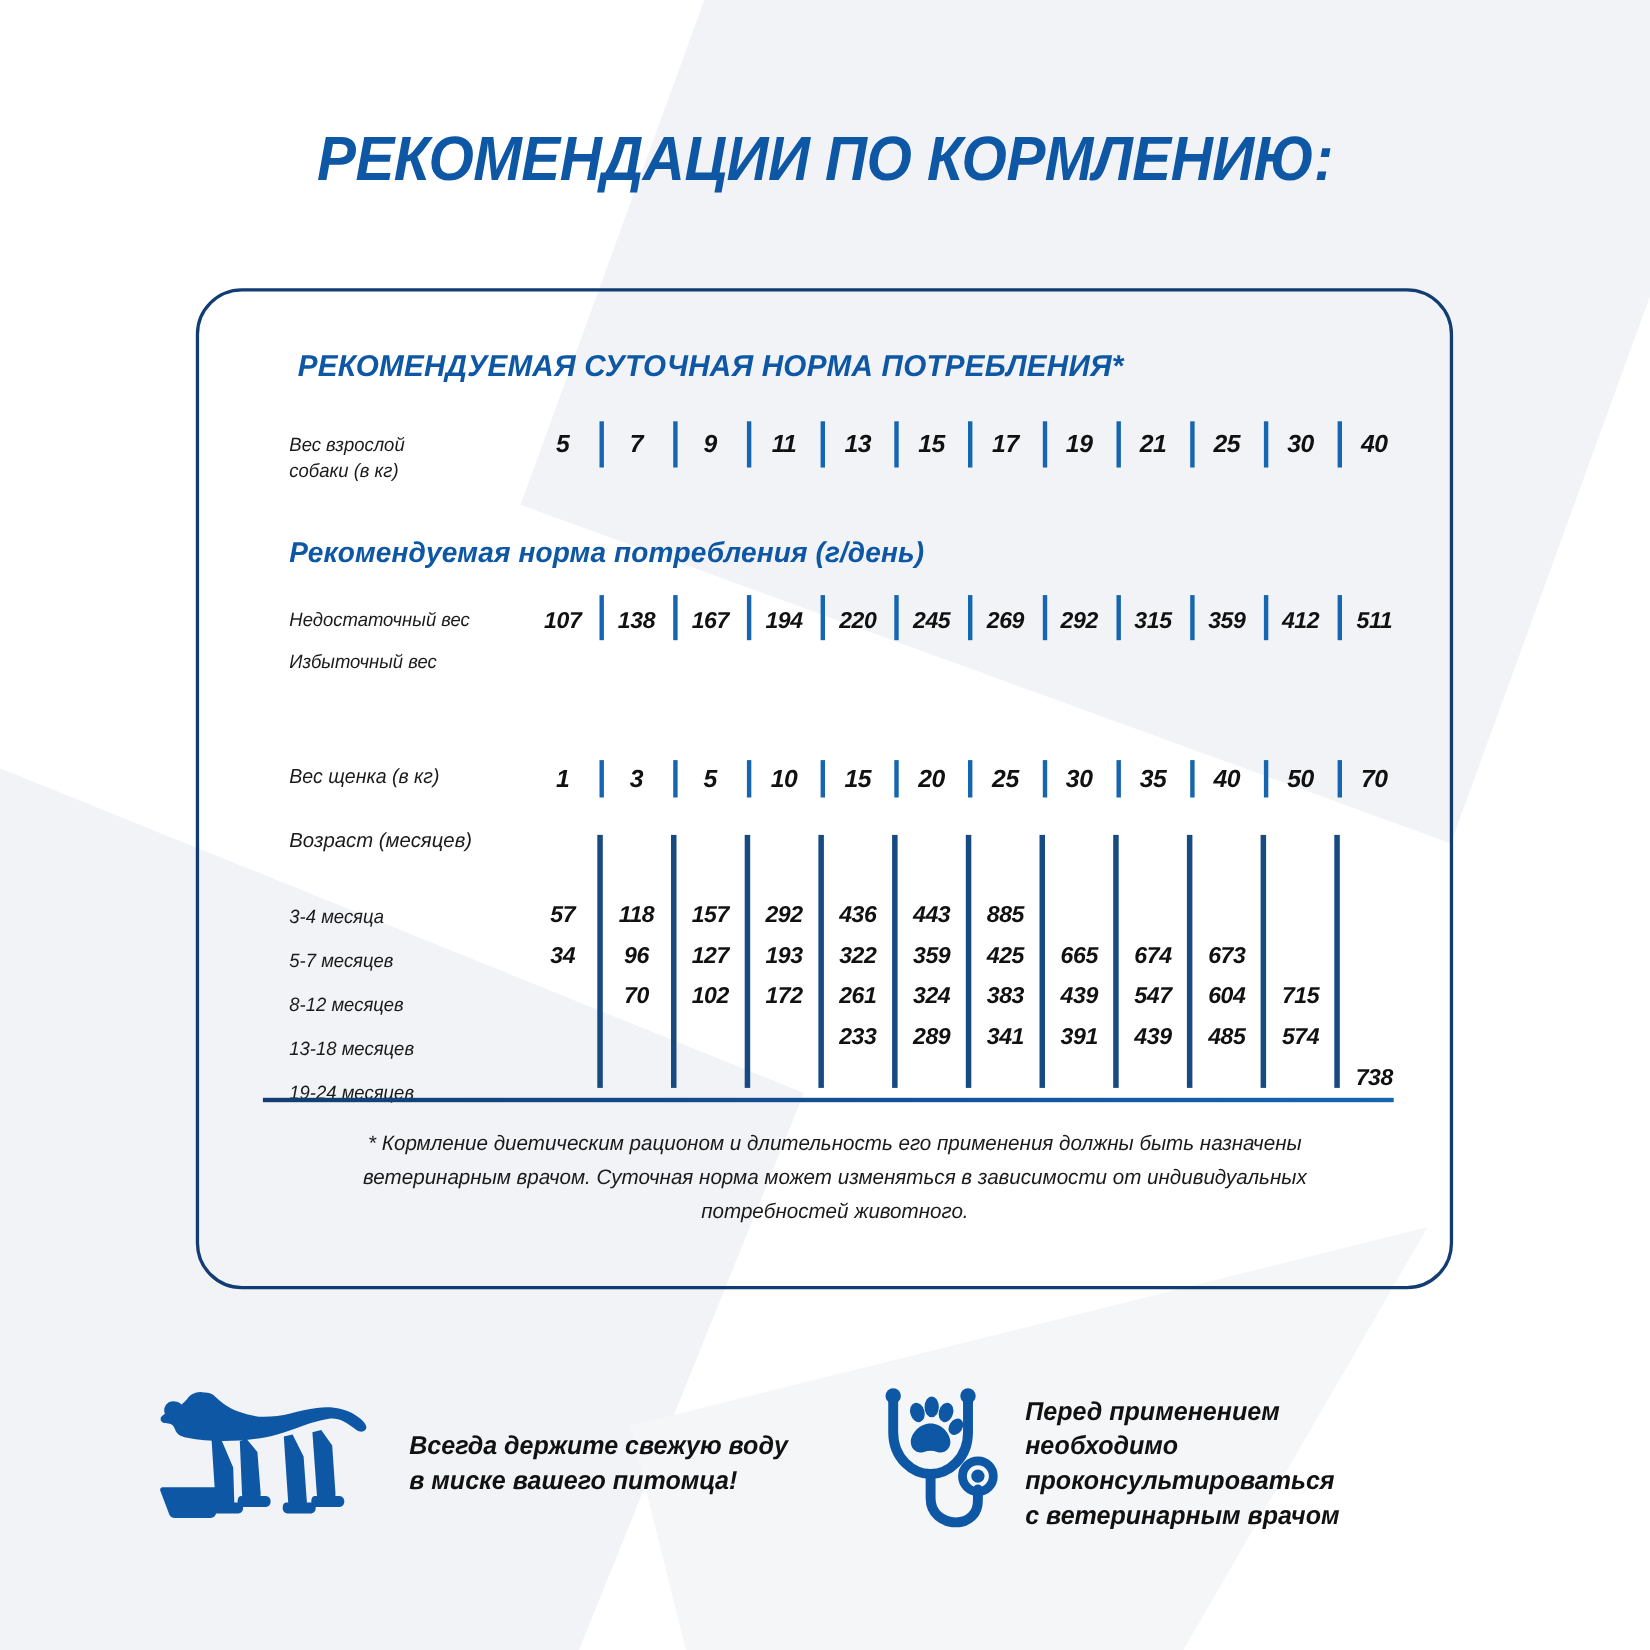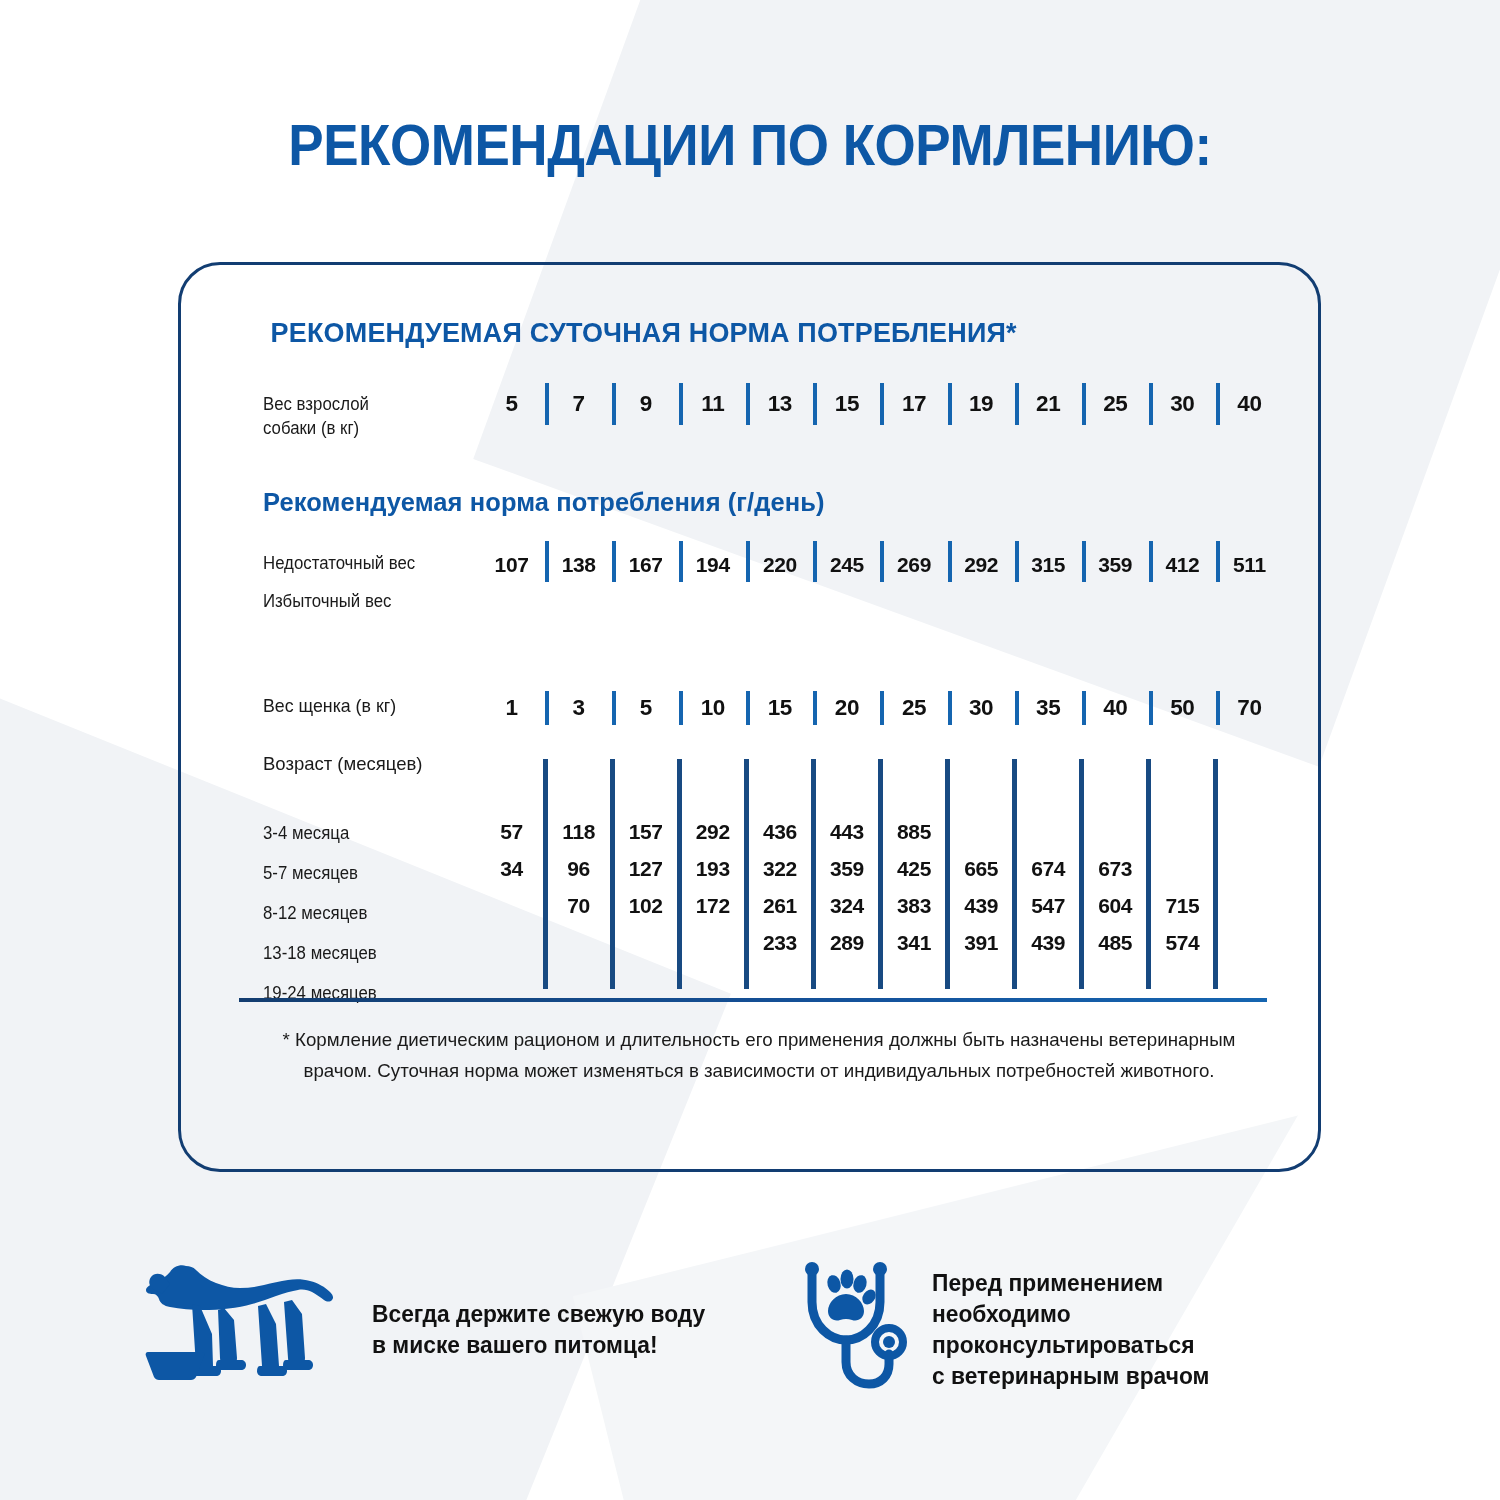--- a/index.html
+++ b/index.html
@@ -22,21 +22,21 @@
   }
   .bg-shape-3{
     position:absolute;left:620px;top:1180px;width:900px;height:500px;
     background:#f4f6f8;transform:rotate(-14deg);
   }
   .bg-shape-4{
     position:absolute;left:1180px;top:1100px;width:600px;height:600px;
     background:#ffffff;transform:rotate(30deg);
   }
 
-  .page{position:relative;z-index:2;width:1287px;height:1500px;}
+  .page{position:relative;z-index:2;width:1287px;height:1500px;font-style:italic;}
 
   
   .title{
     position:absolute;top:112px;left:0;width:1500px;
     text-align:center;
     color:#0d57a5;
     font-size:57px;
     font-weight:bold;
     letter-spacing:-0.5px;
     transform:scaleX(0.93);
@@ -329,20 +329,37 @@
               <div class="cell"></div>
               <div class="cell"></div>
               <div class="cell">233</div>
               <div class="cell">289</div>
               <div class="cell">341</div>
               <div class="cell">391</div>
               <div class="cell">439</div>
               <div class="cell">485</div>
               <div class="cell">574</div>
               <div class="cell"></div>
+            </div>
+          </div>
+          <div class="rowline">
+            <div class="lbl"></div>
+            <div class="cells nodiv">
+              <div class="cell"></div>
+              <div class="cell"></div>
+              <div class="cell"></div>
+              <div class="cell"></div>
+              <div class="cell"></div>
+              <div class="cell"></div>
+              <div class="cell"></div>
+              <div class="cell"></div>
+              <div class="cell"></div>
+              <div class="cell"></div>
+              <div class="cell"></div>
+              <div class="cell">738</div>
             </div>
           </div>
         </div>
 
       <div class="hr"></div>
 
       <div class="footnote">* Кормление диетическим рационом и длительность его применения должны быть назначены ветеринарным врачом. Суточная норма может изменяться в зависимости от индивидуальных потребностей животного.</div>
 
     </div>
   </div>

